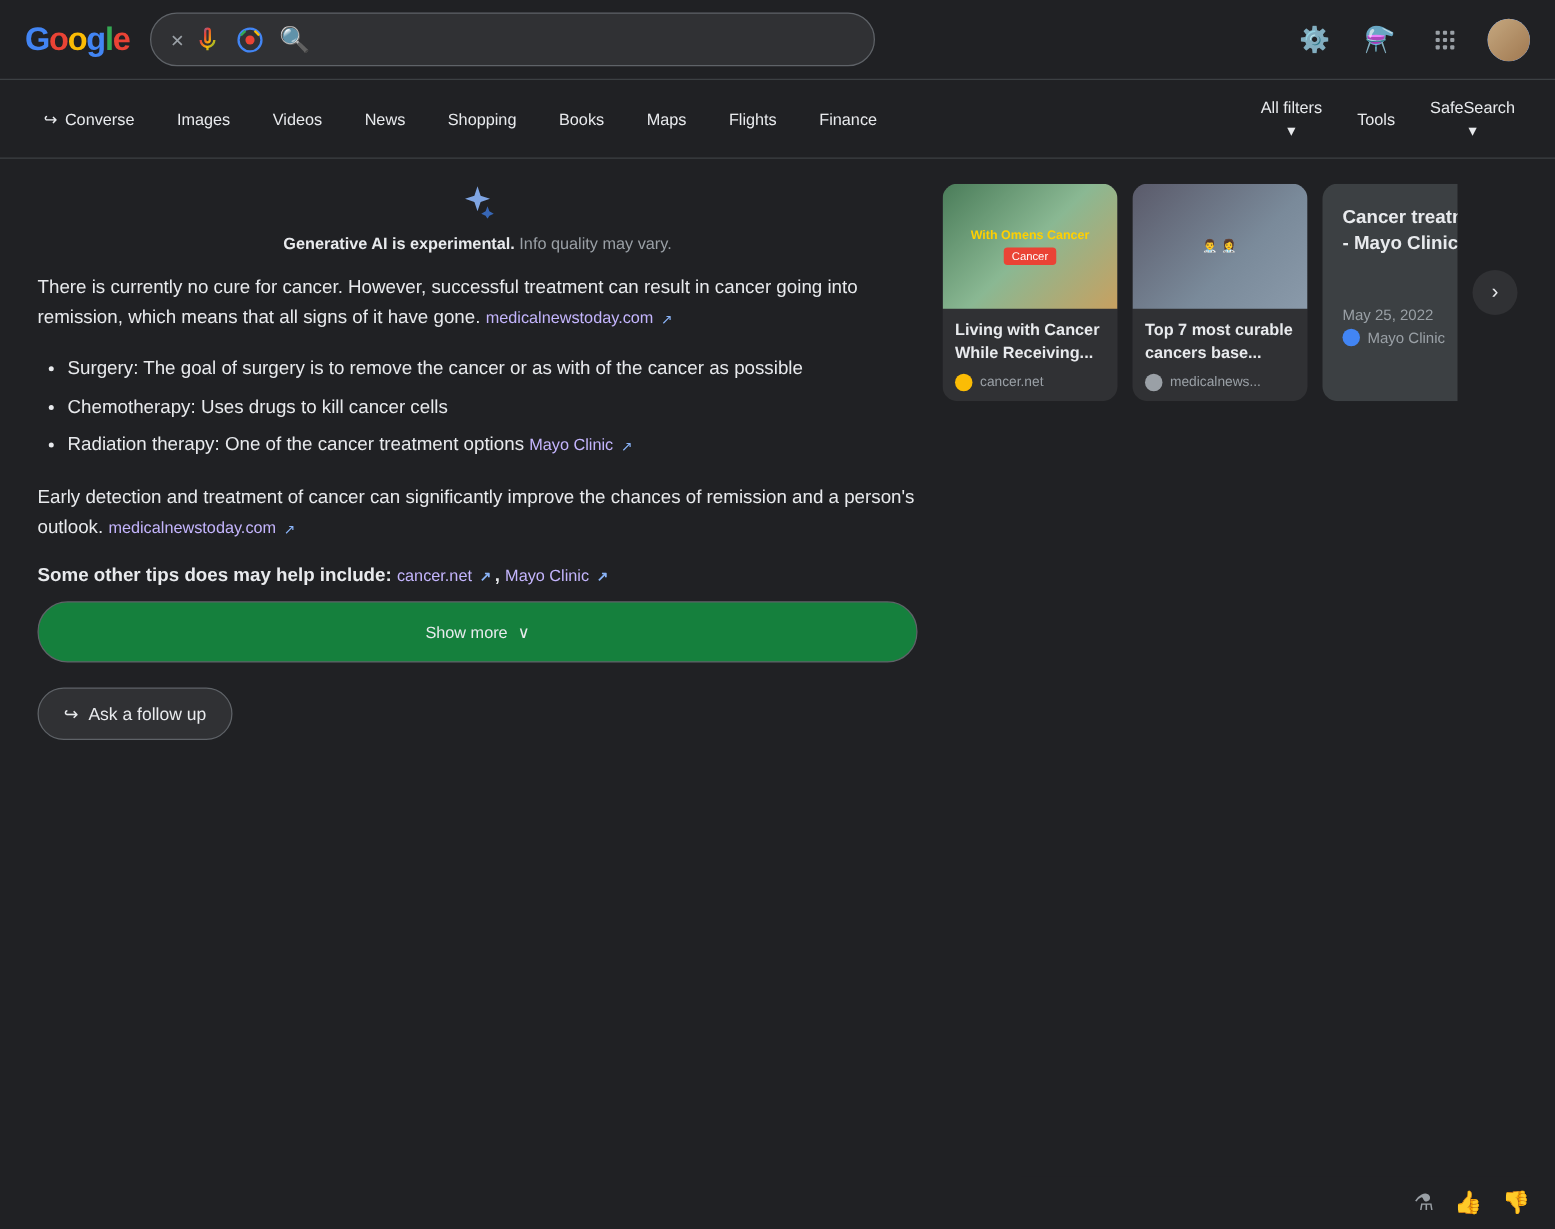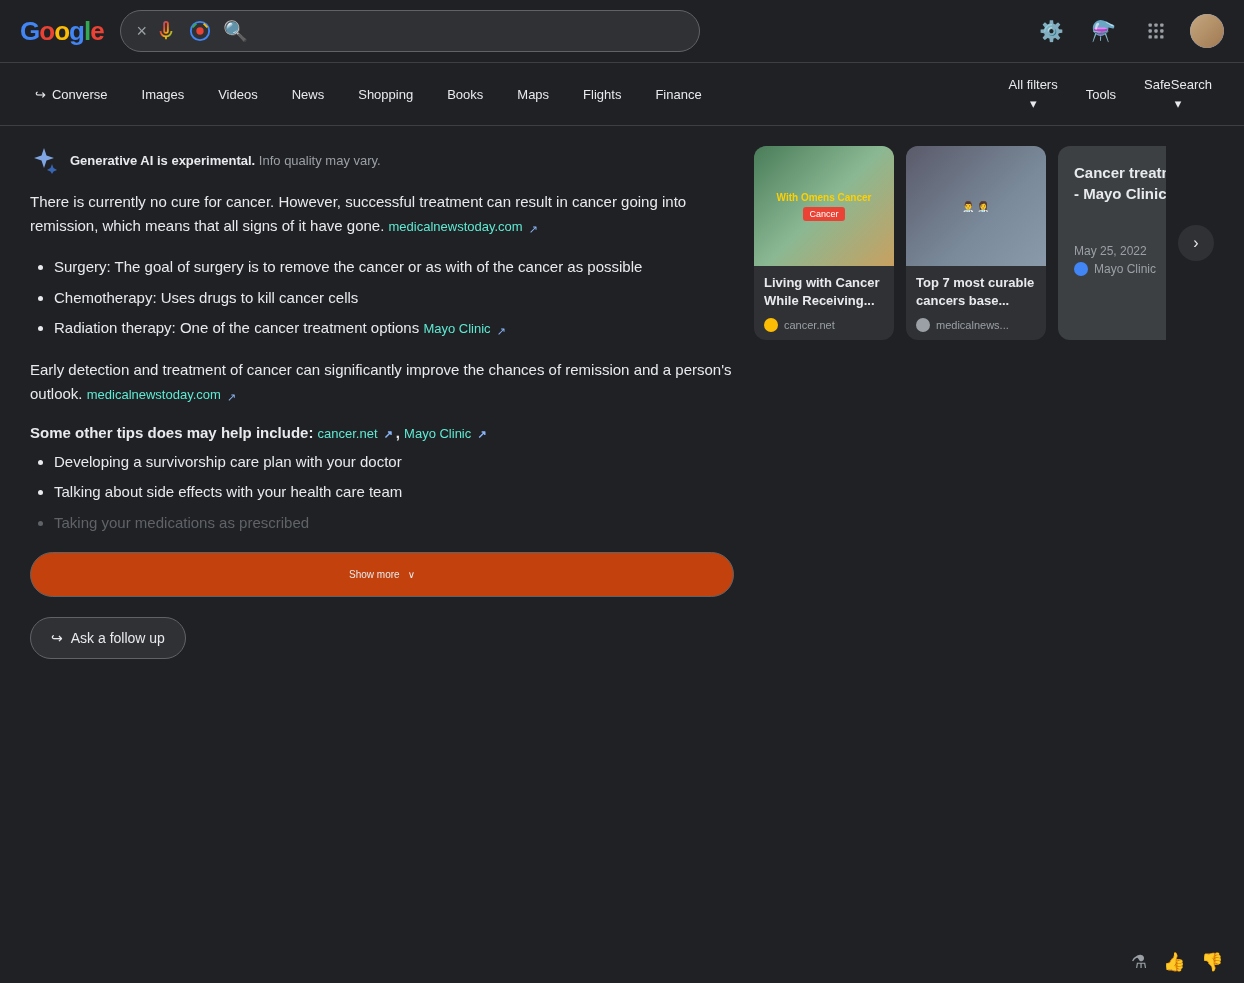--- a/index.html
+++ b/index.html
@@ -173,20 +173,21 @@
       flex: 1;
       max-width: 730px;
     }
 
     
     .ai-notice {
       display: flex;
       align-items: center;
       gap: 12px;
       margin-bottom: 16px;
+      flex-direction: column;
     }
     .ai-icon {
       width: 28px;
       height: 28px;
       flex-shrink: 0;
     }
     .ai-notice-text {
       font-size: 13px;
       color: #9aa0a6;
     }
@@ -195,21 +196,21 @@
     }
 
     
     .ai-summary {
       font-size: 15px;
       line-height: 1.6;
       color: #e8eaed;
       margin-bottom: 18px;
     }
     .source-link {
-      color: #5eead4;
+      color: #c4b5fd;
       text-decoration: none;
       font-size: 13px;
     }
     .ext-icon {
       display: inline-block;
       width: 12px;
       height: 12px;
       margin-left: 2px;
       vertical-align: middle;
       color: #8ab4f8;
@@ -248,25 +249,25 @@
     }
 
     
     .show-more-btn {
       display: flex;
       align-items: flex-end;
       justify-content: center;
       gap: 8px;
       width: 100%;
       padding: 16px;
-      background: #c2410c;
+      background: #15803d;
       border: 1px solid #5f6368;
       border-radius: 24px;
       color: #e8eaed;
-      font-size: 10px;
+      font-size: 13px;
       cursor: pointer;
       margin: 12px 0 20px;
     }
 
     
     .disclaimer {
       font-size: 14px;
       font-style: italic;
       color: #9aa0a6;
       line-height: 1.6;
@@ -323,21 +324,21 @@
     .card {
       width: 140px;
       flex-shrink: 0;
       border-radius: 12px;
       overflow: hidden;
       background: #303134;
       cursor: pointer;
     }
     .card-img-placeholder {
       width: 100%;
-      height: 120px;
+      height: 100px;
       display: flex;
       align-items: center;
       justify-content: center;
       font-size: 11px;
       color: #9aa0a6;
     }
     .card-img-1 {
       background: linear-gradient(135deg, #4a7c59 0%, #8ab893 50%, #c8a060 100%);
     }
     .card-img-2 {
@@ -565,25 +566,20 @@
 
     
     <p class="section-heading">
       <span>Some other tips does may help include:</span>
       <a href="#" class="source-link">cancer.net</a>
       <span class="ext-icon">↗</span>,
       <a href="#" class="source-link">Mayo Clinic</a>
       <span class="ext-icon">↗</span>
     </p>
 
-    <ul class="bullet-list">
-      <li>Developing a survivorship care plan with your doctor</li>
-      <li>Talking about side effects with your health care team</li>
-      <li class="muted">Taking your medications as prescribed</li>
-    </ul>
 
     
     <button class="show-more-btn">
       <span>Show more</span>
       <span>∨</span>
     </button>
 
     
 
     

